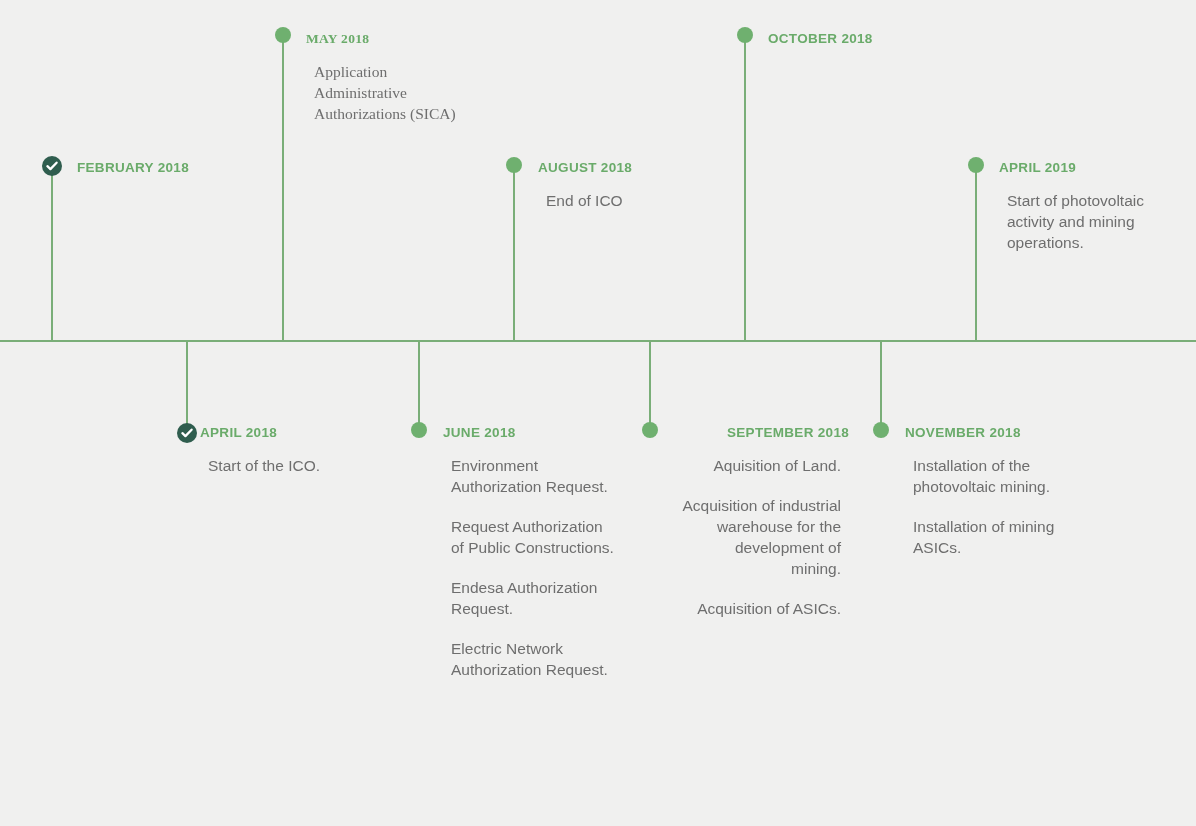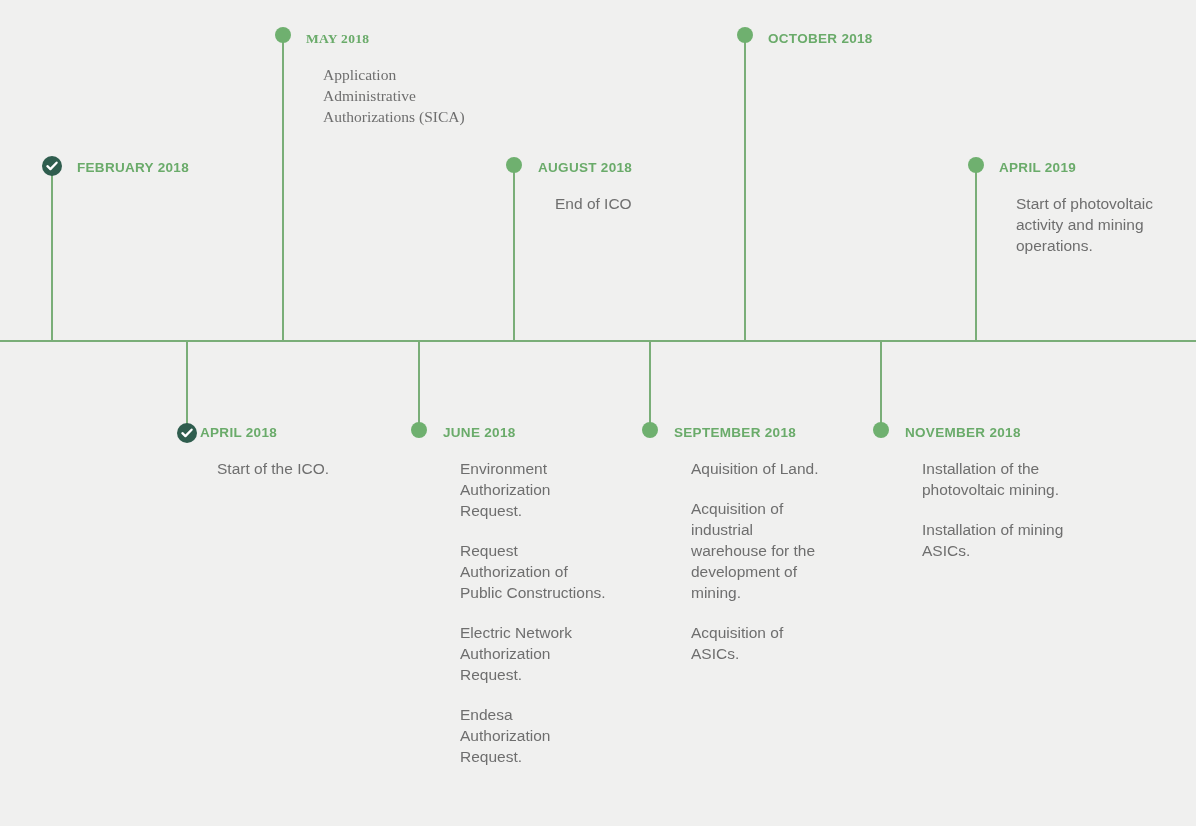--- a/index.html
+++ b/index.html
@@ -69,21 +69,21 @@
     color: #6aab6a;
     font-size: 13.5px;
     font-weight: bold;
     letter-spacing: 0.3px;
     text-transform: uppercase;
     margin: 0 0 14px 0;
     white-space: nowrap;
     line-height: 1.1;
   }
   .entry-body {
-    margin: 17px;
+    margin: 8px;
   }
   .entry-para {
     color: #6e6e6e;
     font-size: 15.5px;
     line-height: 21px;
     margin: 0 0 19px 0;
     font-weight: normal;
   }
   .entry-para:last-child {
     margin-bottom: 0;
@@ -126,35 +126,35 @@
           <p class="entry-para">Application Administrative Authorizations (SICA)</p>
         </div>
       </div>
       <div class="stem" style="left: 418px; top: 340px; height: 90px;"></div>
       <div class="dot" style="left: 411px; top: 422px;"></div>
       <div class="entry" style="left: 443px; top: 426px; width: 180px;">
         <div class="entry-title">JUNE 2018</div>
         <div class="entry-body">
           <p class="entry-para">Environment Authorization Request.</p>
           <p class="entry-para">Request Authorization of Public Constructions.</p>
+          <p class="entry-para">Endesa Authorization Request.</p>
           <p class="entry-para">Electric Network Authorization Request.</p>
-          <p class="entry-para">Endesa Authorization Request.</p>
         </div>
       </div>
       <div class="stem" style="left: 513px; top: 165px; height: 177px;"></div>
       <div class="dot" style="left: 506px; top: 157px;"></div>
       <div class="entry" style="left: 538px; top: 161px; width: 180px;">
         <div class="entry-title">AUGUST 2018</div>
         <div class="entry-body">
           <p class="entry-para">End of ICO</p>
         </div>
       </div>
       <div class="stem" style="left: 649px; top: 340px; height: 90px;"></div>
       <div class="dot" style="left: 642px; top: 422px;"></div>
-      <div class="entry" style="left: 674px; top: 426px; width: 175px;">
+      <div class="entry" style="left: 674px; top: 426px; width: 175px; text-align: right;">
         <div class="entry-title">SEPTEMBER 2018</div>
         <div class="entry-body">
           <p class="entry-para">Aquisition of Land.</p>
           <p class="entry-para">Acquisition of industrial warehouse for the development of mining.</p>
           <p class="entry-para">Acquisition of ASICs.</p>
         </div>
       </div>
       <div class="stem" style="left: 744px; top: 35px; height: 307px;"></div>
       <div class="dot" style="left: 737px; top: 27px;"></div>
       <div class="entry" style="left: 768px; top: 32px; width: 175px;">

